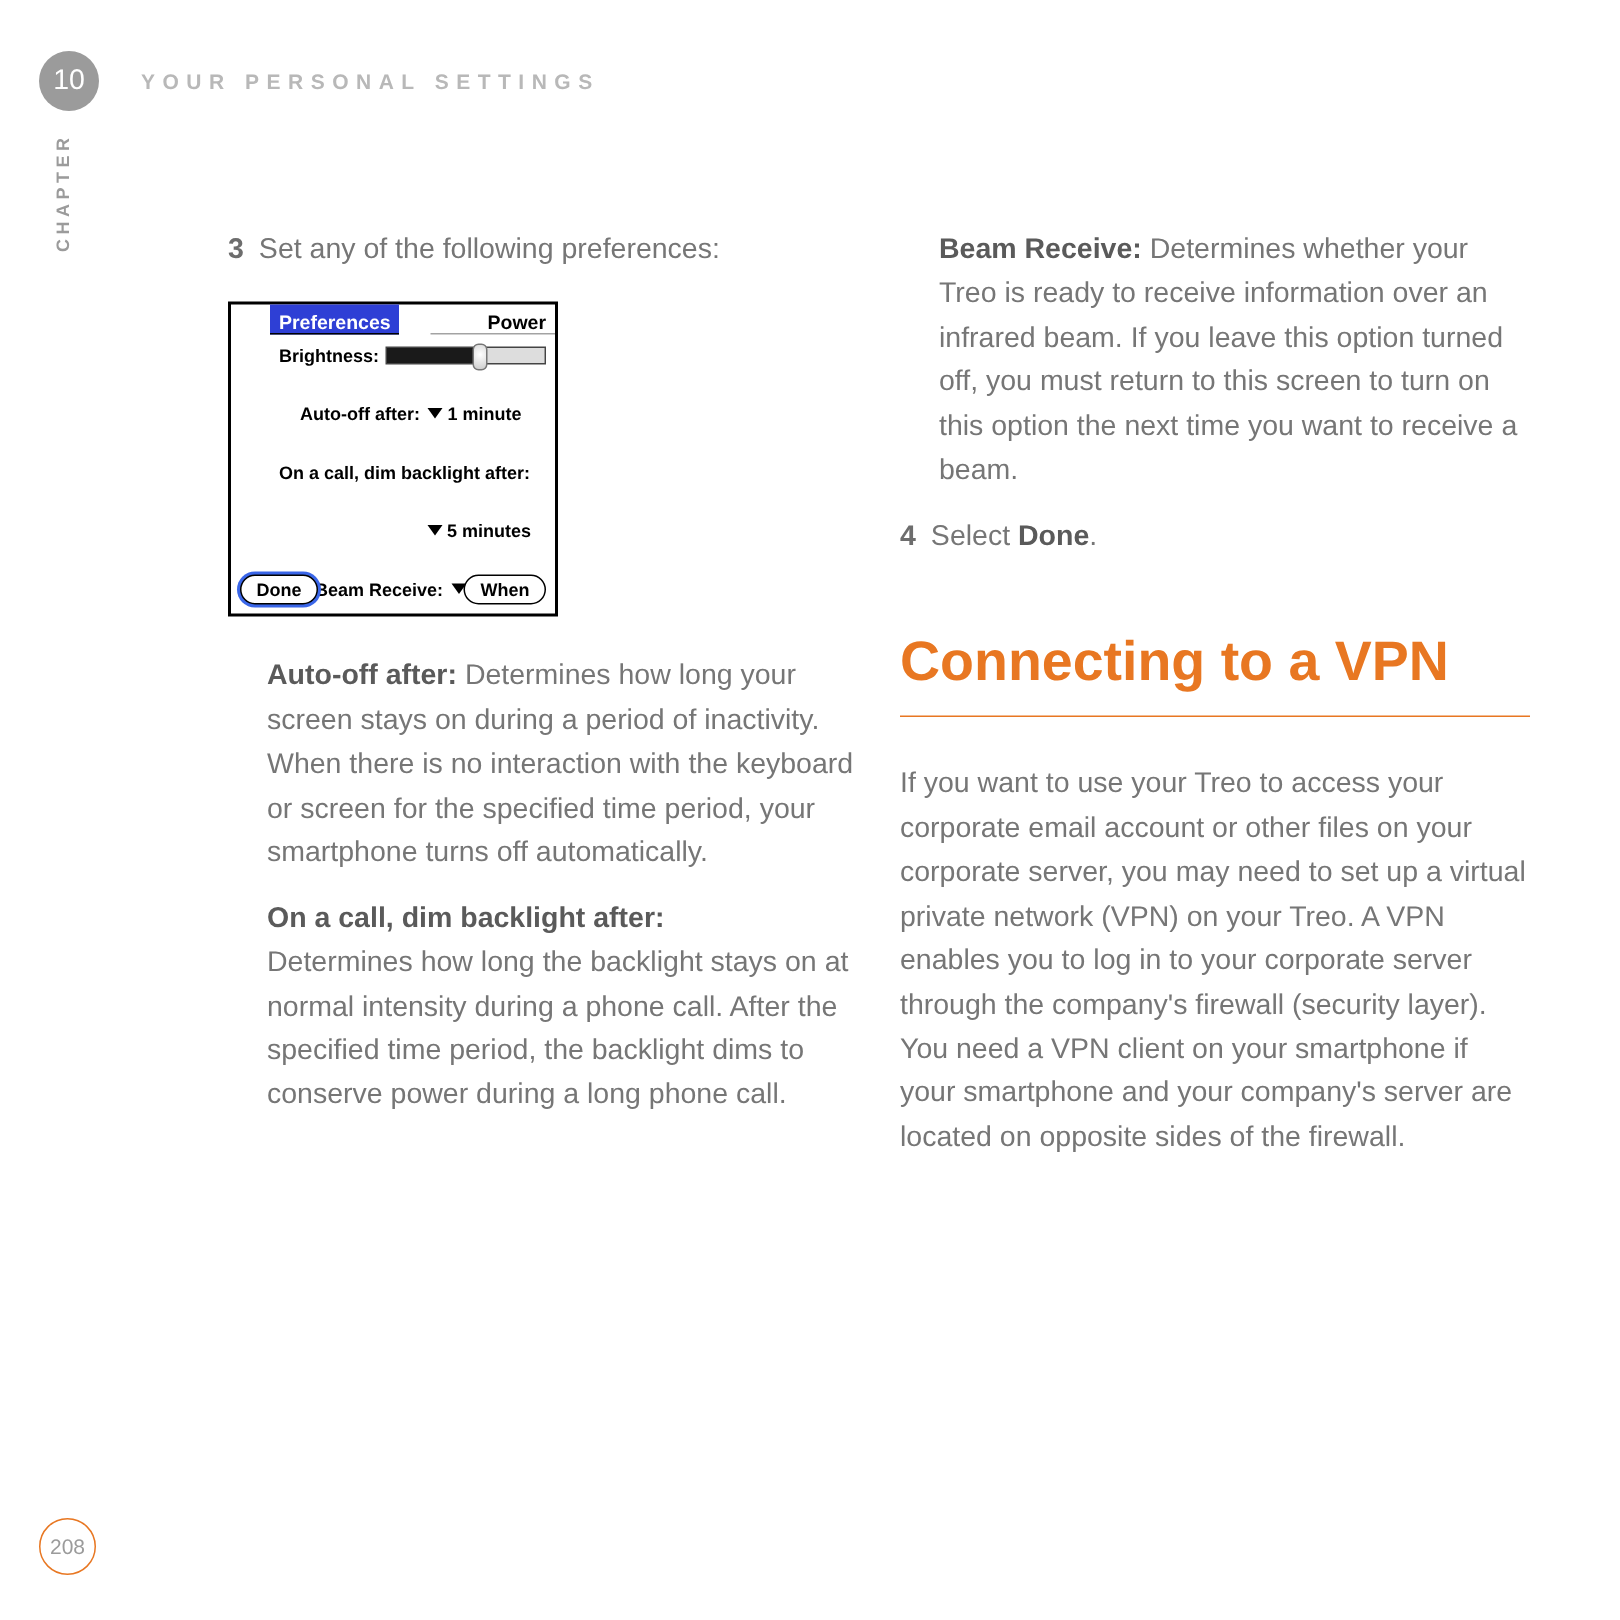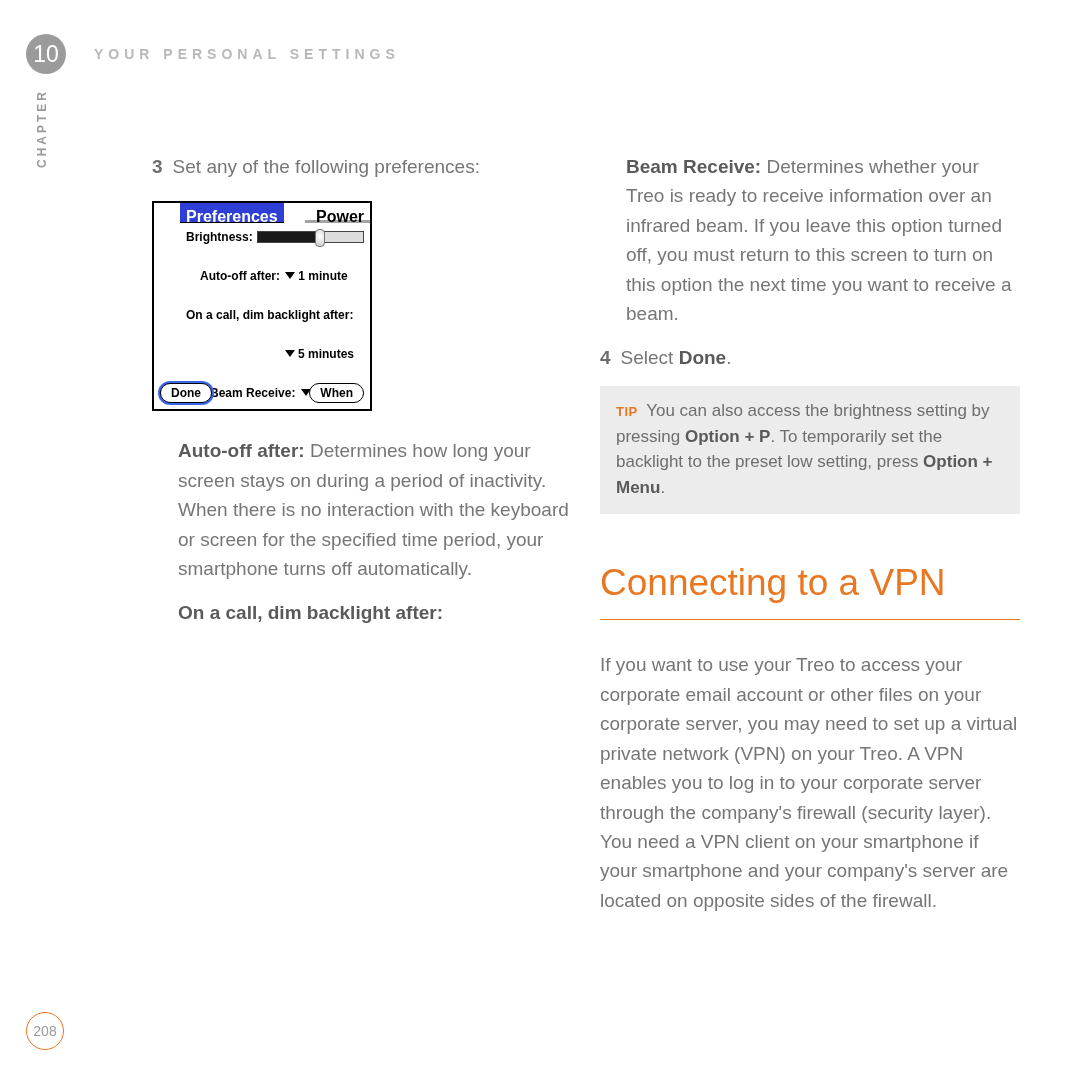--- a/index.html
+++ b/index.html
@@ -14,21 +14,21 @@
   }
   .chapter-badge {
     position: absolute;
     top: 34px;
     left: 26px;
     width: 40px;
     height: 40px;
     background: #9b9b9b;
     border-radius: 50%;
     color: #fff;
-    font-size: 23px;
+    font-size: 19px;
     display: flex;
     align-items: center;
     justify-content: center;
     font-weight: 400;
   }
   .header-title {
     position: absolute;
     top: 46px;
     left: 94px;
     letter-spacing: 5px;
@@ -96,35 +96,35 @@
     height: 210px;
     border: 2px solid #000;
     margin: 20px 0 25px 0px;
     background: #fff;
     font-family: "Arial Black", Arial, sans-serif;
     position: relative;
   }
   .dev-titlebar {
     display: flex;
     height: 20px;
-    font-size: 16px;
+    font-size: 13px;
     font-weight: bold;
     color: #000;
   }
   .dev-tab {
     background: #2e3fd5;
     color: #fff;
     padding: 2px 6px;
     border-bottom: 1px solid #000;
   }
   .dev-title-rest {
     flex: 1;
     text-align: right;
     padding: 2px 6px;
-    border-bottom: 3px solid #a3a3a3;
+    border-bottom: 1px solid #a3a3a3;
     margin-left: 21px;
   }
   .dev-body {
     padding: 5px 6px 4px 6px;
     font-size: 12px;
     font-weight: bold;
     color: #000;
     line-height: 1.5;
   }
   .slider-row { display: flex; align-items: center; gap: 4px; }
@@ -181,21 +181,21 @@
     font-size: 17px;
     line-height: 1.5;
     color: #6e6e6e;
     margin-top: 14px;
   }
   .tip-label { color: #e87722; font-weight: bold; font-size: 13px; margin-right: 4px; letter-spacing: 0.5px;}
 
   h2.section {
     color: #e87722;
     font-size: 37px;
-    font-weight: 400;
+    font-weight: 700;
     margin-top: 40px;
     padding-bottom: 8px;
     border-bottom: 1.5px solid #e87722;
     margin-bottom: 30px;
   }
   .step4 { margin-top: 4px; }
 </style>
 </head>
 <body>
 
@@ -240,30 +240,27 @@
       <div class="dev-btns">
         <div class="dev-btn done">Done</div>
         <div class="dev-btn">When</div>
       </div>
     </div>
 
     <div class="para indent">
       <span class="bold">Auto-off after:</span><span> Determines how long your screen stays on during a period of inactivity. When there is no interaction with the keyboard or screen for the specified time period, your smartphone turns off automatically.</span>
     </div>
     <div class="para indent">
-      <span class="bold" style="display:block">On a call, dim backlight after:</span>
+      <span class="bold" style="display:block">On a call, dim backlight after:</span><span>Determines how long the backlight stays on at normal intensity during a phone call. After the specified time period, the backlight dims to conserve power during a long phone call.</span>
     </div>
   </div>
 
   <div class="col">
     <div class="para indent">
       <span class="bold">Beam Receive:</span><span> Determines whether your Treo is ready to receive information over an infrared beam. If you leave this option turned off, you must return to this screen to turn on this option the next time you want to receive a beam.</span>
     </div>
     <div class="para step4">
       <span class="num">4</span><span>Select </span><span class="bold">Done</span><span>.</span>
-    </div>
-    <div class="tip-box">
-      <span class="tip-label">TIP</span><span> You can also access the brightness setting by pressing </span><span class="bold">Option + P</span><span>. To temporarily set the backlight to the preset low setting, press </span><span class="bold">Option + Menu</span><span>.</span>
     </div>
     <h2 class="section">Connecting to a VPN</h2>
     <div class="para">If you want to use your Treo to access your corporate email account or other files on your corporate server, you may need to set up a virtual private network (VPN) on your Treo. A VPN enables you to log in to your corporate server through the company's firewall (security layer). You need a VPN client on your smartphone if your smartphone and your company's server are located on opposite sides of the firewall.</div>
   </div>
 </div>
 
 </body></html>

